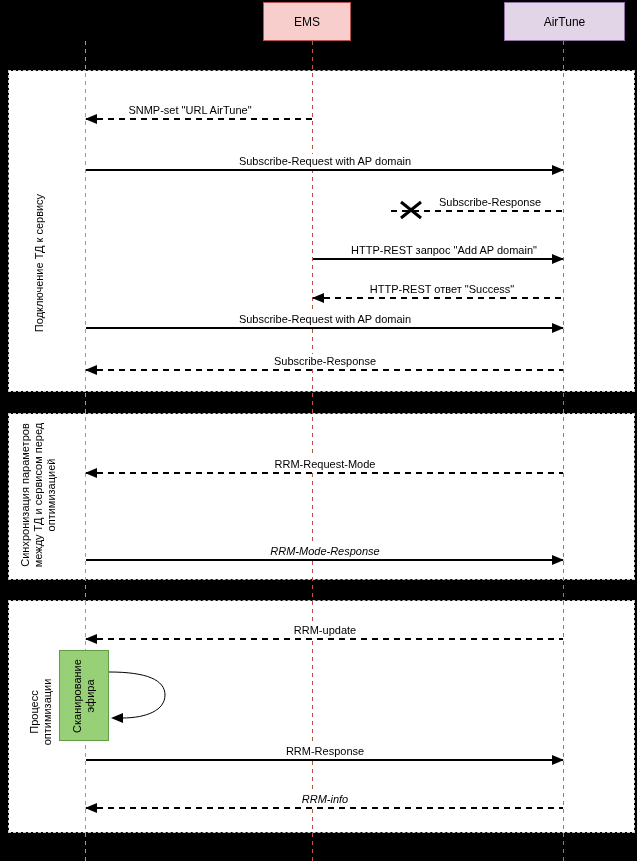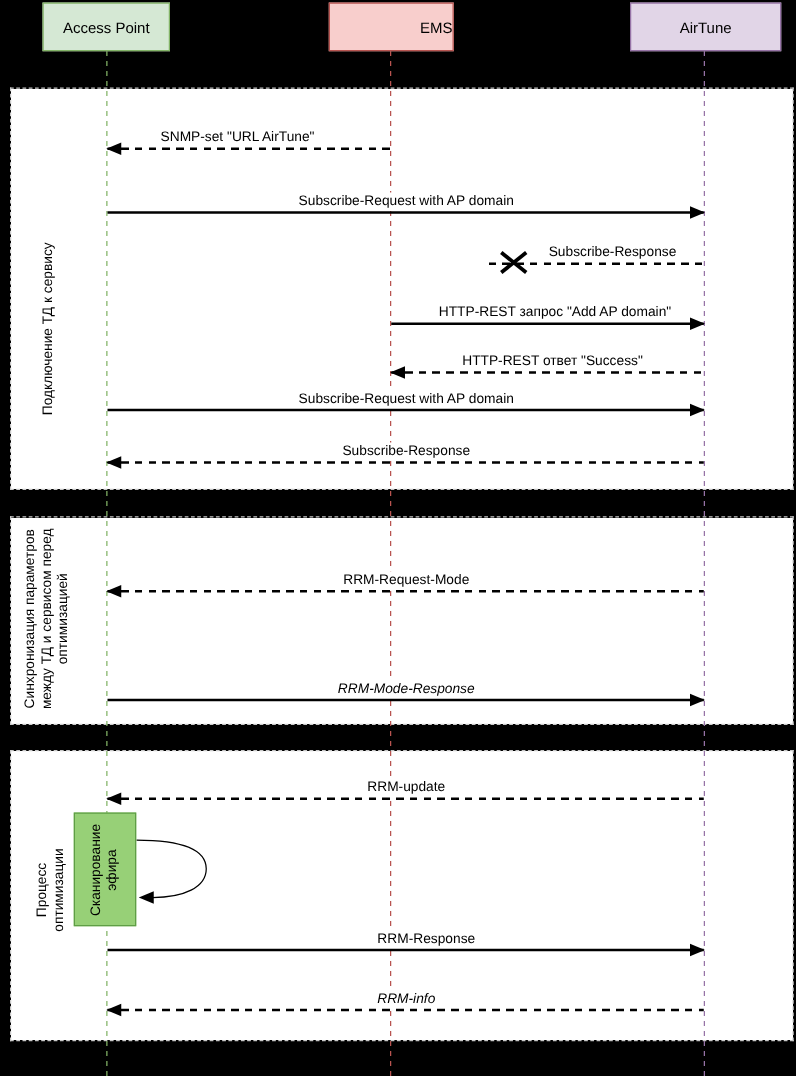--- a/index.html
+++ b/index.html
@@ -8,21 +8,21 @@
     background:var(--background,#000);
     font-family:"Liberation Sans",sans-serif;color:#000;
   }
   
   .actor{
     position:absolute;top:2px;height:39px;box-sizing:border-box;
     display:flex;align-items:center;justify-content:center;
     font-size:12px;z-index:5;border:1px solid #000;
   }
   .actor-ap{left:34px;width:102px;background:var(--access-point-fill);border-color:var(--access-point-border);}
-  .actor-ems{left:263px;width:100px;background:var(--ems-fill);border-color:var(--ems-border);justify-content:flex-end;}
+  .actor-ems{left:263px;width:88px;background:var(--ems-fill);border-color:var(--ems-border);}
   .actor-at{left:504px;width:121px;background:var(--airtune-fill);border-color:var(--airtune-border);}
   
   .lifeline{position:absolute;top:41px;height:820px;width:1px;z-index:2;}
   .ll-ap{left:85px;background:repeating-linear-gradient(to bottom,var(--access-point-border) 0 4px,transparent 4px 8px);}
   .ll-ems{left:312px;background:repeating-linear-gradient(to bottom,var(--ems-border) 0 4px,transparent 4px 8px);}
   .ll-at{left:563px;background:repeating-linear-gradient(to bottom,var(--airtune-border) 0 4px,transparent 4px 8px);}
   
   .panel{
     position:absolute;left:8px;width:627px;box-sizing:border-box;z-index:1;
     background:var(--panel-bg);background-clip:padding-box;
@@ -69,23 +69,20 @@
 <div class="stage">
 
   <div class="panel panel-1"></div>
   <div class="panel panel-2"></div>
   <div class="panel panel-3"></div>
 
   <div class="lifeline ll-ap"></div>
   <div class="lifeline ll-ems"></div>
   <div class="lifeline ll-at"></div>
 
-  <div class="actor actor-ap">
-    <span>Access Point</span>
-  </div>
   <div class="actor actor-ems">
     <span>EMS</span>
   </div>
   <div class="actor actor-at">
     <span>AirTune</span>
   </div>
 
   <div class="vlabel" style="left:39px;top:263px;">
     <span>Подключение ТД к сервису</span>
   </div>
@@ -168,21 +165,21 @@
       <span>эфира</span>
     </div>
   </div>
 
   <svg class="selfloop" width="62" height="58">
     <path d="M 0 6 C 38 6, 56 14, 56 29 C 56 44, 38 52, 13 52" fill="none" stroke="#000" stroke-width="1"></path>
     <polygon points="2,52 14,47 14,57" fill="#000"></polygon>
   </svg>
 
   <div class="msg" style="left:86px;top:759px;width:477px;">
-    <div class="mlabel" style="left:255px;">RRM-Response</div>
+    <div class="mlabel" style="left:239px;">RRM-Response</div>
     <div class="line solid"></div>
     <span class="ah ah-r"></span>
   </div>
 
   <div class="msg" style="left:86px;top:807px;width:477px;font-style:italic;">
     <div class="mlabel" style="left:239px;">RRM-info</div>
     <div class="line dashedl"></div>
     <span class="ah ah-l"></span>
   </div>
 

